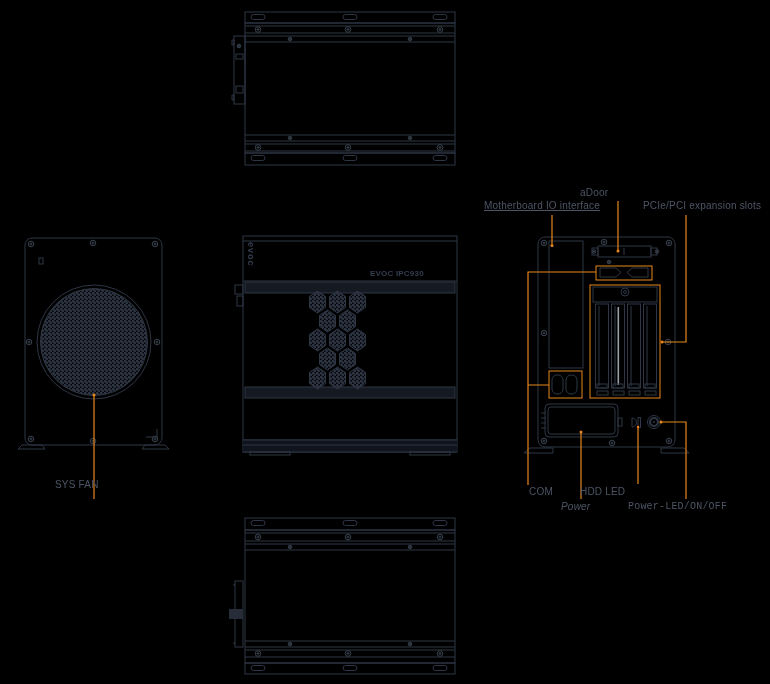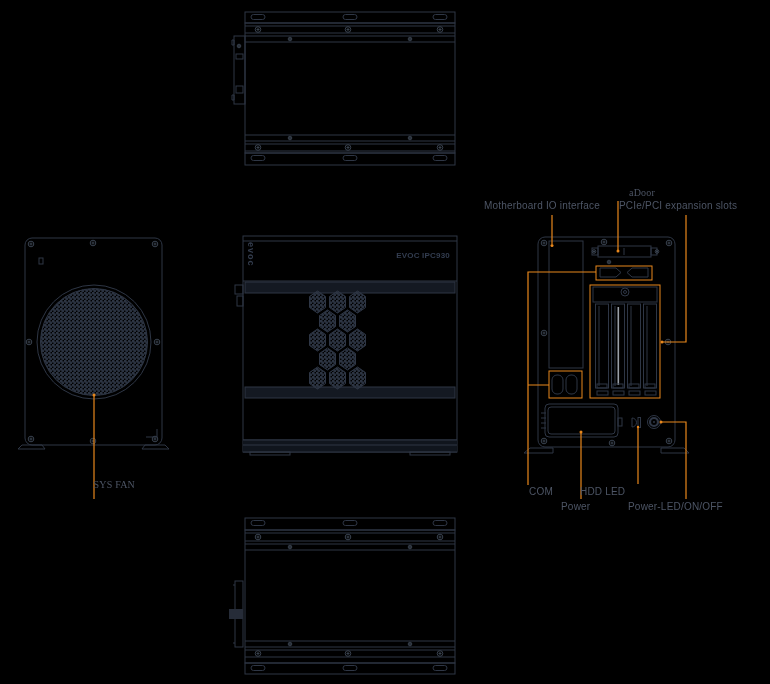--- a/index.html
+++ b/index.html
@@ -1,21 +1,21 @@
 <!DOCTYPE html>
 <html><head>
 <meta charset="utf-8">
 <style>
   html,body{margin:0;padding:0;background:#000;}
   .stage{position:relative;width:770px;height:684px;background:#000;overflow:hidden;
          font-family:"Liberation Sans", sans-serif;}
   svg.lineart{position:absolute;left:0;top:0;}
   .lbl{position:absolute;color:#4d5565;font-size:10px;letter-spacing:.2px;line-height:10px;white-space:nowrap;}
-  .lbl.center{text-align:right;font-family:Liberation Serif, serif;}
-  .model{position:absolute;left:370px;top:251px;width:80px;text-align:right;
+  .lbl.center{text-align:left;}
+  .model{position:absolute;left:370px;top:269px;width:80px;
          color:#333d50;font-size:8px;font-weight:bold;letter-spacing:.2px;}
   .logo{position:absolute;left:246px;top:242px;height:42px;color:#333c4d;
         font-size:9px;font-weight:bold;writing-mode:vertical-rl;letter-spacing:1px;}
 </style>
 </head>
 <body>
 
 <div class="stage">
 
 <svg class="lineart" width="770" height="684" viewBox="0 0 770 684" fill="none" stroke="#2e3645" stroke-width="1">
@@ -252,29 +252,29 @@
       <circle cx="661" cy="422" r="1.5" fill="#e8871c" stroke="none"></circle>
       <path d="M661 422H686V499"></path>
     </g>
   </g>
 </svg>
 
 <div class="lbl center" style="left:55px;top:480px;width:80px;">SYS FAN</div>
 
 <div class="lbl center" style="left:580px;top:188px;width:75px;">aDoor</div>
 
-<div class="lbl" style="left:484px;top:201px;">Motherboard IO interface</div>
-
-<div class="lbl" style="left:619px;top:201px;">PCIe/PCI expansion slots</div>
+<div class="lbl" style="left:484px;top:201px;text-decoration:underline;">Motherboard IO interface</div>
+
+<div class="lbl" style="left:619px;top:201px;padding-left:24px;">PCIe/PCI expansion slots</div>
 
 <div class="lbl" style="left:529px;top:487px;">COM</div>
 
-<div class="lbl" style="left:561px;top:502px;">Power</div>
+<div class="lbl" style="left:561px;top:502px;font-style:italic;">Power</div>
 
 <div class="lbl" style="left:580px;top:487px;">HDD LED</div>
 
-<div class="lbl" style="left:628px;top:502px;">Power-LED/ON/OFF</div>
+<div class="lbl" style="left:628px;top:502px;font-family:Liberation Mono, monospace;">Power-LED/ON/OFF</div>
 
 <div class="model">EVOC IPC930</div>
 
 <div class="logo">evoc</div>
 
 </div>
 
 </body></html>

